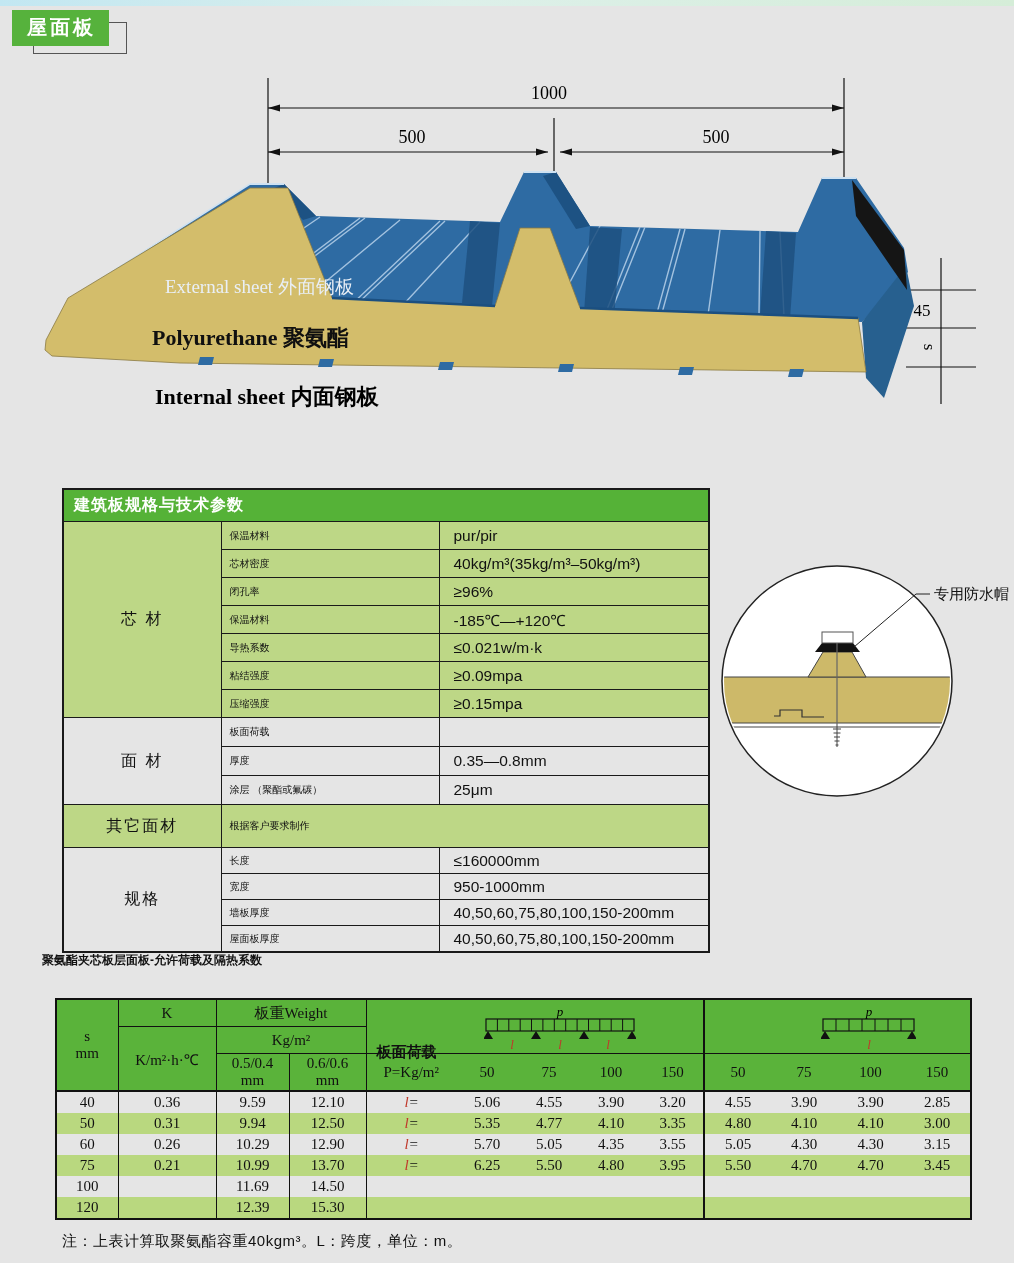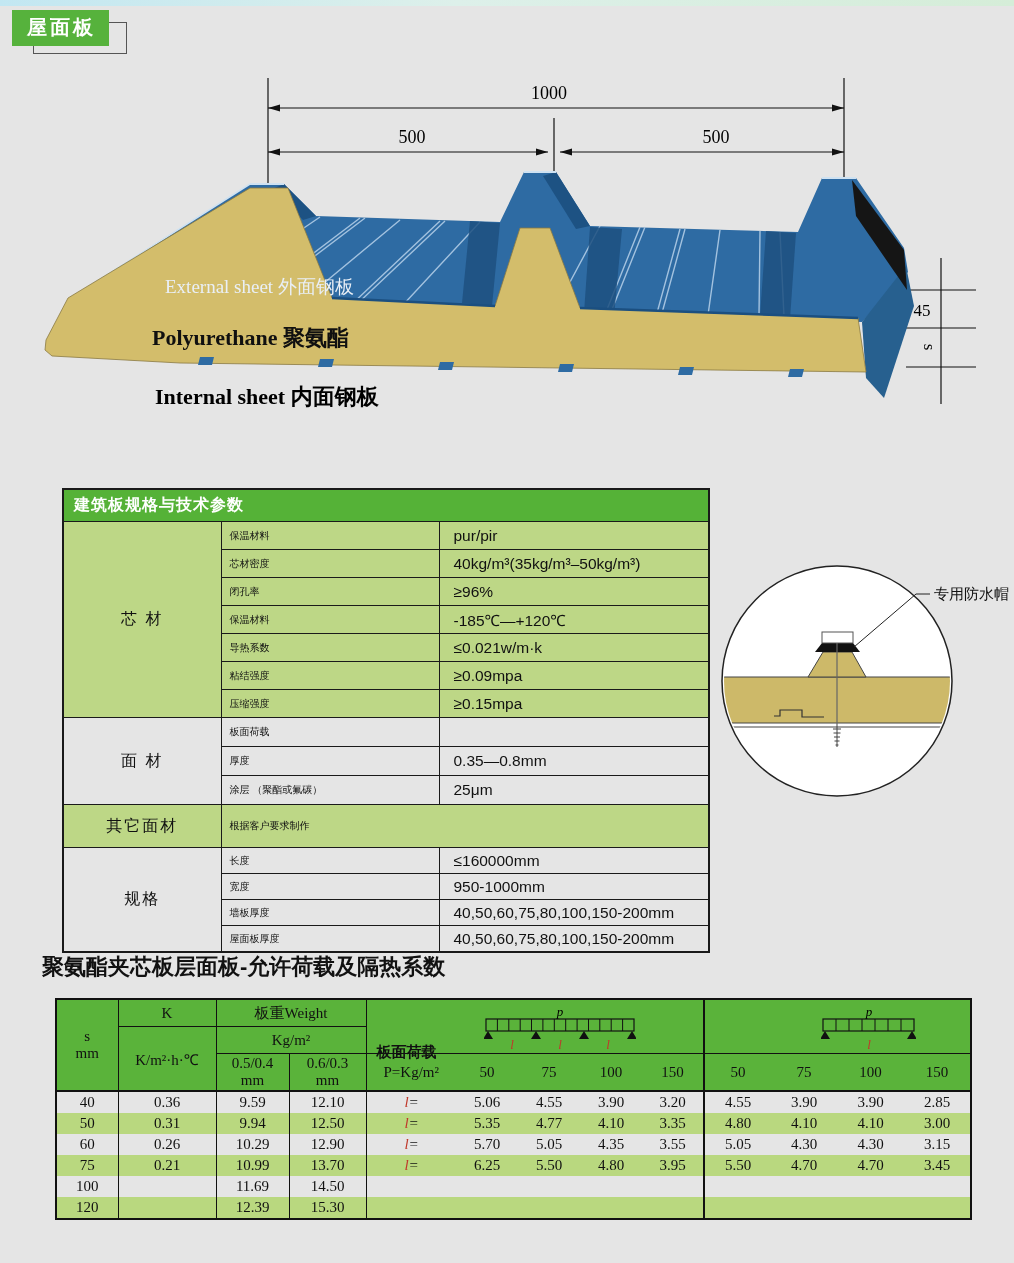--- a/index.html
+++ b/index.html
@@ -38,21 +38,21 @@
   tr.r1 th{height:26px;}
   tr.r2 th{height:26px;}
   tr.r3 th{height:36px;border-bottom:2px solid #111;}
   th.hb{border-bottom:2px solid #111;}
   th.rel{position:relative;}
   .loadlabel{position:absolute;left:10px;top:7px;font-family:"Liberation Sans",sans-serif;
         font-weight:bold;font-size:15px;margin-top:36px;}
   .beam1{position:absolute;left:117px;top:5px;}
   .beam2{position:absolute;left:116px;top:5px;}
   .rl{color:#c0392b;font-style:italic;font-family:"Liberation Serif",serif;padding-right:1px;}
-  #loadtitle{position:absolute;left:42px;top:952px;font-size:22px;font-weight:bold;}
+  #loadtitle{position:absolute;left:42px;top:952px;font-size:12px;font-weight:bold;}
   #note{position:absolute;left:62px;top:1232px;font-size:15px;letter-spacing:0.5px;}
 </style>
 </head>
 <body>
 
 <div id="page">
   <div id="topstrip"></div>
   <div id="badgebox"></div>
   <div id="badge">屋面板</div>
 
@@ -313,21 +313,21 @@
         <tr class="r2">
           <th rowspan="2" class="vr hb">K/m²·h·℃</th>
           <th colspan="2" class="vr bb">Kg/m²</th>
         </tr>
         <tr class="r3">
           <th class="vr">
             <div>0.5/0.4</div>
               <div>mm</div>
             </th>
           <th class="vr">
-            <div>0.6/0.3</div>
+            <div>0.6/0.6</div>
               <div>mm</div>
             </th>
           <th>P=Kg/m²</th>
           <th>50</th>
           <th>75</th>
           <th>100</th>
           <th>150</th>
           <th class="divL">50</th>
           <th>75</th>
           <th>100</th>
@@ -421,13 +421,14 @@
             <td></td>
             <td></td>
             <td class="divL"></td>
             <td></td>
             <td></td>
             <td></td>
           </tr>
         </tbody>
     </table>
   </div>
+  <div id="note">注：上表计算取聚氨酯容重40kgm³。L：跨度，单位：m。</div>
 </div>
 
 </body></html>

